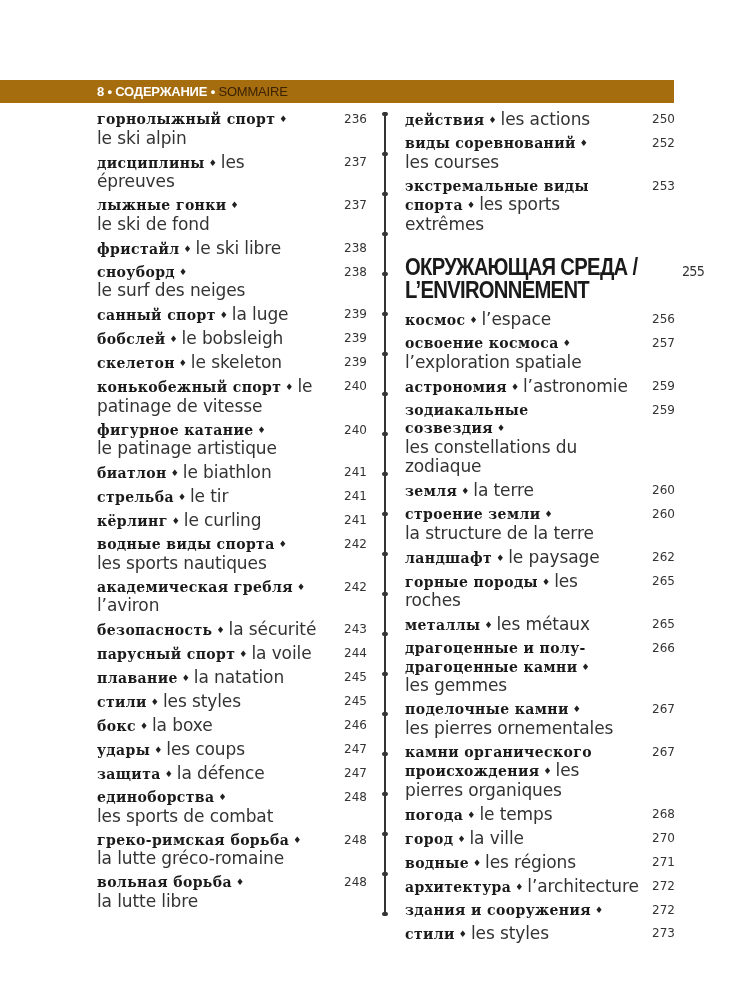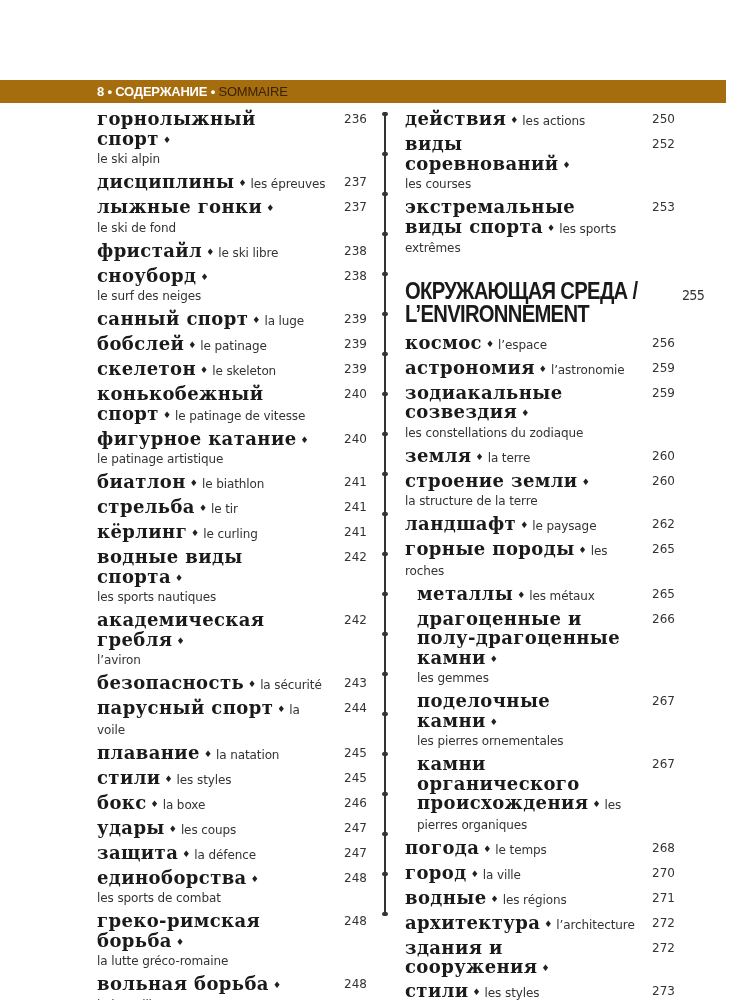--- a/index.html
+++ b/index.html
@@ -1,41 +1,41 @@
 <!DOCTYPE html>
 <html><head>
 <meta charset="utf-8">
 <style>
   html, body { margin: 0; padding: 0; background: #ffffff; }
   body { width: 742px; height: 1000px; position: relative; overflow: hidden; color: #1e1e1e; }
   .header-bar {
-    position: absolute; left: 0; top: 80px; width: 726px; height: 23px;
+    position: absolute; left: 0; top: 80px; width: 674px; height: 23px;
     background: #A66D0E;
   }
   .header-text {
     position: absolute; left: 97px; top: 0; height: 23px; line-height: 23px;
     font-family: "Liberation Sans", sans-serif; font-weight: bold; font-size: 13px;
     letter-spacing: -0.2px; color: #ffffff; white-space: nowrap;
   }
   .header-text .fr { color: #3a2204; font-weight: normal; }
   .col { position: absolute; top: 110px; }
   .col-left { left: 97px; width: 270px; }
   .col-right { left: 405px; width: 270px; }
   .divider {
     position: absolute; left: 384px; top: 112px; width: 2px; height: 802px;
     background: #333;
   }
   .divider .tick {
     position: absolute; left: -2px; width: 6px; height: 4px; background: #333; border-radius: 2px;
   }
   .entry { position: relative; padding-right: 40px; margin-bottom: 4.5px; line-height: 18.5px; font-size: 15.5px; }
-  .entry.indent { margin-left: 12px; }
-  .ru { font-family: "DejaVu Serif", serif; font-weight: bold; font-size: 18px; letter-spacing: 0.4px; color: #1a1a1a; }
+  .entry.indent { }
+  .ru { font-family: "DejaVu Serif", serif; font-weight: bold; font-size: 14px; letter-spacing: 0.4px; color: #1a1a1a; }
   .sep { font-family: "DejaVu Sans", sans-serif; font-size: 9px; color: #222; padding: 0 4px; vertical-align: 2px; }
-  .fr-t { font-family: "DejaVu Sans", sans-serif; font-size: 12px; color: #333; letter-spacing: -0.1px; }
+  .fr-t { font-family: "DejaVu Sans", sans-serif; font-size: 17px; color: #333; letter-spacing: -0.1px; }
   .page { position: absolute; right: 0; top: 0; font-family: "DejaVu Sans", sans-serif; font-size: 12px; color: #333; }
   .section-title {
     position: relative; margin-top: 22px; margin-bottom: 8px; padding-right: 40px;
     font-family: "Liberation Sans", sans-serif; font-weight: bold; font-size: 23px; line-height: 23px;
     letter-spacing: -0.8px; color: #1a1a1a; transform: scaleX(0.88); transform-origin: left top; width: 300px;
   }
   .section-page { position: absolute; right: 0; top: 4px; font-family: "DejaVu Sans", sans-serif; font-size: 14.5px; color: #333; font-weight: normal; }
 </style>
 </head>
 <body>
@@ -50,21 +50,21 @@
   </div>
 </div>
 
 <div class="col col-left" id="col-left">
     <div class="entry"><span class="ru">горнолыжный спорт</span><span class="sep">♦</span><br><span class="fr-t">le ski alpin</span><span class="page">236</span></div>
     <div class="entry"><span class="ru">дисциплины</span><span class="sep">♦</span><span class="fr-t">les épreuves</span><span class="page">237</span></div>
     <div class="entry"><span class="ru">лыжные гонки</span><span class="sep">♦</span><br><span class="fr-t">le ski de fond</span><span class="page">237</span></div>
     <div class="entry"><span class="ru">фристайл</span><span class="sep">♦</span><span class="fr-t">le ski libre</span><span class="page">238</span></div>
     <div class="entry"><span class="ru">сноуборд</span><span class="sep">♦</span><br><span class="fr-t">le surf des neiges</span><span class="page">238</span></div>
     <div class="entry"><span class="ru">санный спорт</span><span class="sep">♦</span><span class="fr-t">la luge</span><span class="page">239</span></div>
-    <div class="entry"><span class="ru">бобслей</span><span class="sep">♦</span><span class="fr-t">le patinage</span><span class="page">239</span></div>
+    <div class="entry"><span class="ru">бобслей</span><span class="sep">♦</span><span class="fr-t">le bobsleigh</span><span class="page">239</span></div>
     <div class="entry"><span class="ru">скелетон</span><span class="sep">♦</span><span class="fr-t">le skeleton</span><span class="page">239</span></div>
     <div class="entry"><span class="ru">конькобежный спорт</span><span class="sep">♦</span><span class="fr-t">le patinage de vitesse</span><span class="page">240</span></div>
     <div class="entry"><span class="ru">фигурное катание</span><span class="sep">♦</span><br><span class="fr-t">le patinage artistique</span><span class="page">240</span></div>
     <div class="entry"><span class="ru">биатлон</span><span class="sep">♦</span><span class="fr-t">le biathlon</span><span class="page">241</span></div>
     <div class="entry"><span class="ru">стрельба</span><span class="sep">♦</span><span class="fr-t">le tir</span><span class="page">241</span></div>
     <div class="entry"><span class="ru">кёрлинг</span><span class="sep">♦</span><span class="fr-t">le curling</span><span class="page">241</span></div>
     <div class="entry"><span class="ru">водные виды спорта</span><span class="sep">♦</span><br><span class="fr-t">les sports nautiques</span><span class="page">242</span></div>
     <div class="entry"><span class="ru">академическая гребля</span><span class="sep">♦</span><br><span class="fr-t">l’aviron</span><span class="page">242</span></div>
     <div class="entry"><span class="ru">безопасность</span><span class="sep">♦</span><span class="fr-t">la sécurité</span><span class="page">243</span></div>
     <div class="entry"><span class="ru">парусный спорт</span><span class="sep">♦</span><span class="fr-t">la voile</span><span class="page">244</span></div>
@@ -108,20 +108,21 @@
       <div class="entry"><span class="ru">виды соревнований</span><span class="sep">♦</span><br><span class="fr-t">les courses</span><span class="page">252</span></div>
       <div class="entry"><span class="ru">экстремальные виды спорта</span><span class="sep">♦</span><span class="fr-t">les sports extrêmes</span><span class="page">253</span></div>
     </div>
   <div class="section-title">
     <div>ОКРУЖАЮЩАЯ СРЕДА /</div>
     <div>L’ENVIRONNEMENT</div>
     <span class="section-page">255</span>
   </div>
   <div id="col-right-bottom">
       <div class="entry"><span class="ru">космос</span><span class="sep">♦</span><span class="fr-t">l’espace</span><span class="page">256</span></div>
+      <div class="entry"><span class="ru">освоение космоса</span><span class="sep">♦</span><br><span class="fr-t">l’exploration spatiale</span><span class="page">257</span></div>
       <div class="entry"><span class="ru">астрономия</span><span class="sep">♦</span><span class="fr-t">l’astronomie</span><span class="page">259</span></div>
       <div class="entry"><span class="ru">зодиакальные созвездия</span><span class="sep">♦</span><br><span class="fr-t">les constellations du zodiaque</span><span class="page">259</span></div>
       <div class="entry"><span class="ru">земля</span><span class="sep">♦</span><span class="fr-t">la terre</span><span class="page">260</span></div>
       <div class="entry"><span class="ru">строение земли</span><span class="sep">♦</span><br><span class="fr-t">la structure de la terre</span><span class="page">260</span></div>
       <div class="entry"><span class="ru">ландшафт</span><span class="sep">♦</span><span class="fr-t">le paysage</span><span class="page">262</span></div>
       <div class="entry"><span class="ru">горные породы</span><span class="sep">♦</span><span class="fr-t">les roches</span><span class="page">265</span></div>
       <div class="entry indent"><span class="ru">металлы</span><span class="sep">♦</span><span class="fr-t">les métaux</span><span class="page">265</span></div>
       <div class="entry indent"><span class="ru">драгоценные и полу-драгоценные камни</span><span class="sep">♦</span><br><span class="fr-t">les gemmes</span><span class="page">266</span></div>
       <div class="entry indent"><span class="ru">поделочные камни</span><span class="sep">♦</span><br><span class="fr-t">les pierres ornementales</span><span class="page">267</span></div>
       <div class="entry indent"><span class="ru">камни органического происхождения</span><span class="sep">♦</span><span class="fr-t">les pierres organiques</span><span class="page">267</span></div>

